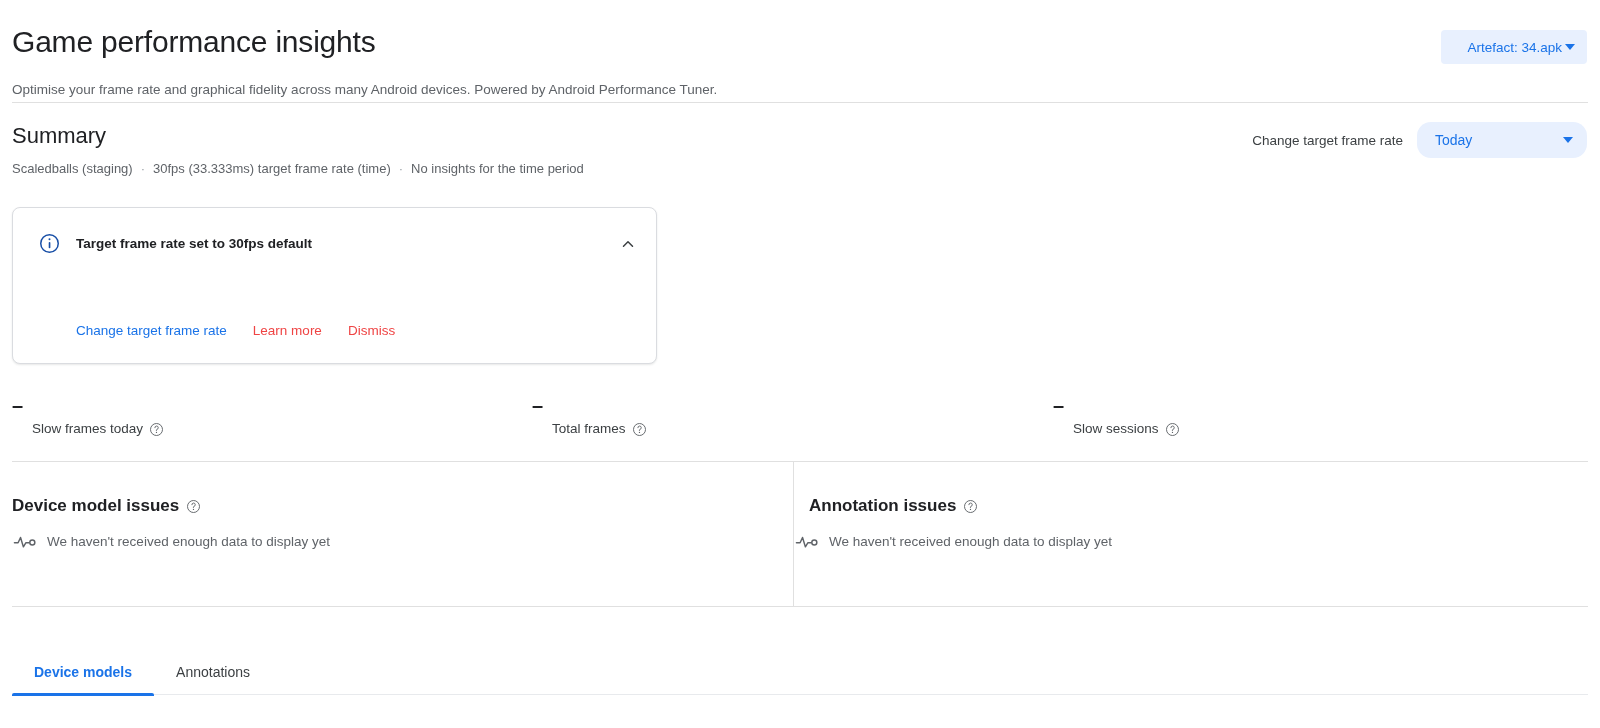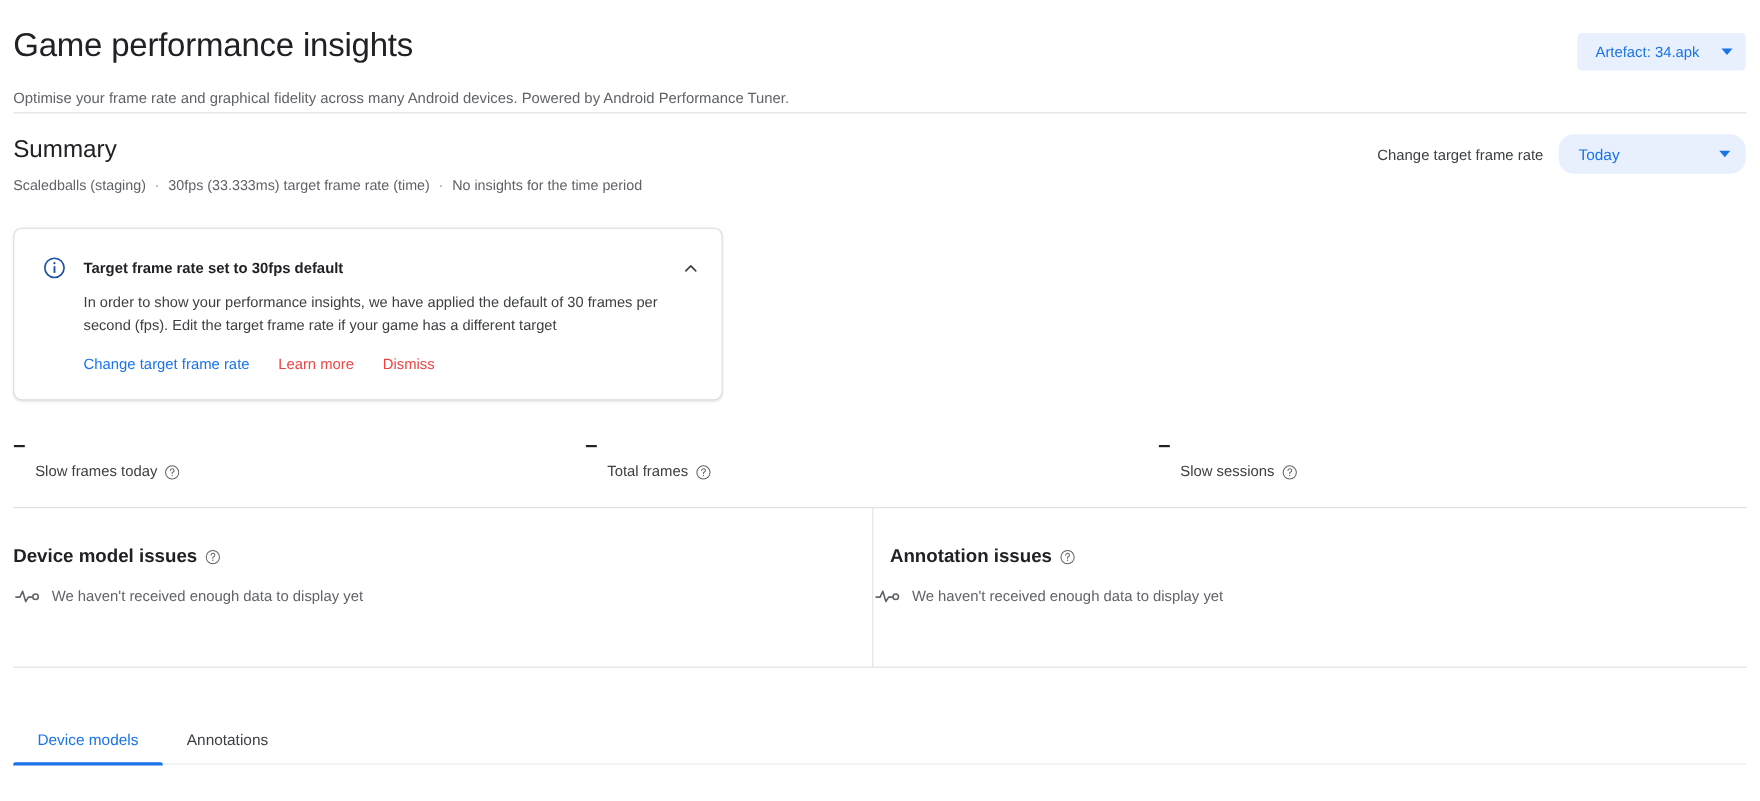--- a/index.html
+++ b/index.html
@@ -19,23 +19,23 @@
     position: absolute; left: 12px; top: 22px;
     font-size: 30px; font-weight: 400; letter-spacing: -0.2px;
     color: #202124; white-space: nowrap; line-height: 40px;
   }
   .page-subtitle {
     position: absolute; left: 12px; top: 80px;
     font-size: 13.5px; color: #5f6368; line-height: 20px; white-space: nowrap;
   }
   .artefact-chip {
     position: absolute; right: 13px; top: 30px;
-    display: flex; align-items: center; gap: 20px;
+    display: flex; align-items: center; gap: 3px;
     background: #e8f0fe; border-radius: 4px;
-    height: 34px; padding: 0 12px 0 16px;
+    height: 34px; padding: 0 12px 0 26px;
     cursor: pointer;
   }
   .artefact-chip .label {
     font-size: 13.5px; color: #1a73e8; white-space: nowrap;
   }
   .caret {
     width: 0; height: 0;
     border-left: 5px solid transparent;
     border-right: 5px solid transparent;
     border-top: 6px solid #1a73e8;
@@ -167,21 +167,21 @@
   .tabs {
     position: absolute; left: 12px; top: 648px;
     display: flex; align-items: flex-end;
   }
   .tab {
     position: relative;
     padding: 0 22px; height: 48px;
     display: flex; align-items: center; justify-content: center;
     font-size: 14px; color: #3c4043; cursor: pointer; white-space: nowrap;
   }
-  .tab.active { color: #1a73e8; font-weight: 400; }
+  .tab.active { color: #1a73e8; font-weight: 700; }
   .tab.active::after {
     content: ""; position: absolute; left: 0; right: 0; bottom: 0;
     height: 3px; background: #1a73e8; border-radius: 2px 2px 0 0;
   }
   .tabs-underline {
     position: absolute; left: 12px; top: 694px;
     width: 1576px; height: 1px; background: #e8eaed;
   }
   svg { display: block; }
 </style>
@@ -227,21 +227,20 @@
       </svg>
     </span>
     <div class="info-head">Target frame rate set to 30fps default</div>
 
     <div class="collapse-btn">
       <svg width="18" height="18" viewBox="0 0 24 24">
         <path d="M6 15 L12 9 L18 15" fill="none" stroke="#3c4043" stroke-width="2" stroke-linecap="round" stroke-linejoin="round"></path>
       </svg>
     </div>
 
-    <div class="info-body">In order to show your performance insights, we have applied the default of 30 frames per second (fps). Edit the target frame rate if your game has a different target</div>
 
     <div class="info-actions">
       <span class="action primary">Change target frame rate</span>
       <span class="action">Learn more</span>
       <span class="action">Dismiss</span>
     </div>
   </div>
 
   <div class="metric m1">
     <div class="value">–</div>

